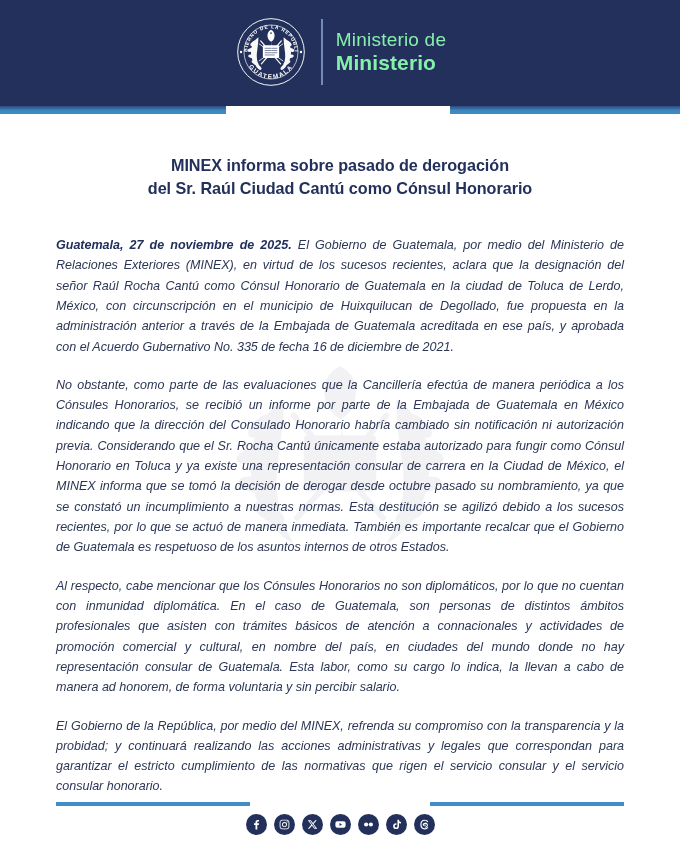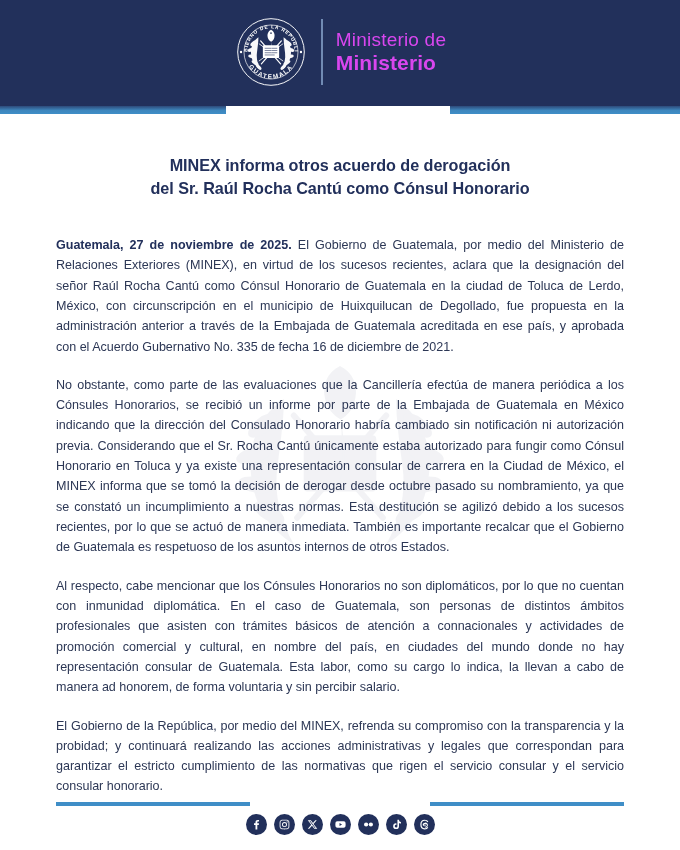--- a/index.html
+++ b/index.html
@@ -42,21 +42,21 @@
   .seal svg { display: block; width: 74px; height: 74px; }
 
   .brand-divider {
     width: 2px;
     height: 66px;
     background: #7f9bc4;
     opacity: .85;
     flex: none;
   }
   .brand-text {
-    color: #d946ef;
+    color: #86efac;
     line-height: 1.0;
     padding-top: 1px;
   }
   .brand-text .line-light {
     font-size: 19px;
     font-weight: 400;
     letter-spacing: .2px;
     display: block;
     margin-bottom: 2px;
   }
@@ -117,20 +117,21 @@
   }
   .doc-title .t-line { display: block; }
 
   .para {
     color: #2c3755;
     font-size: 12.55px;
     line-height: 1.62;
     text-align: justify;
     margin: 0 0 18px 0;
     letter-spacing: -0.02px;
+    font-style: italic;
   }
   .para:first-of-type { margin-top: 0; }
   .para-wrap { margin-top: 34px; }
   .para b, .para .lead {
     font-weight: 700;
     color: #22305b;
   }
 
   
   .footer {
@@ -291,22 +292,22 @@
     <g stroke="#22305b" stroke-width="1.8" stroke-linecap="round">
       <line x1="37" y1="66" x2="64" y2="35"></line>
       <line x1="63" y1="66" x2="36" y2="35"></line>
     </g>
   </svg>
 </div>
 
 <div class="page-body">
 
   <h1 class="doc-title">
-    <span class="t-line">MINEX informa otros acuerdo de derogación</span>
-    <span class="t-line">del Sr. Raúl Rocha Cantú como Cónsul Honorario</span>
+    <span class="t-line">MINEX informa sobre pasado de derogación</span>
+    <span class="t-line">del Sr. Raúl Ciudad Cantú como Cónsul Honorario</span>
   </h1>
 
   <div class="para-wrap">
 
     <p class="para"><span class="lead">Guatemala, 27 de noviembre de 2025.</span><span> El Gobierno de Guatemala, por medio del Ministerio de Relaciones Exteriores (MINEX), en virtud de los sucesos recientes, aclara que la designación del señor Raúl Rocha Cantú como Cónsul Honorario de Guatemala en la ciudad de Toluca de Lerdo, México, con circunscripción en el municipio de Huixquilucan de Degollado, fue propuesta en la administración anterior a través de la Embajada de Guatemala acreditada en ese país, y aprobada con el Acuerdo Gubernativo No. 335 de fecha 16 de diciembre de 2021.</span></p>
 
     <p class="para"><span>No obstante, como parte de las evaluaciones que la Cancillería efectúa de manera periódica a los Cónsules Honorarios, se recibió un informe por parte de la Embajada de Guatemala en México indicando que la dirección del Consulado Honorario habría cambiado sin notificación ni autorización previa. Considerando que el Sr. Rocha Cantú únicamente estaba autorizado para fungir como Cónsul Honorario en Toluca y ya existe una representación consular de carrera en la Ciudad de México, el MINEX informa que se tomó la decisión de derogar desde octubre pasado su nombramiento, ya que se constató un incumplimiento a nuestras normas. Esta destitución se agilizó debido a los sucesos recientes, por lo que se actuó de manera inmediata. También es importante recalcar que el Gobierno de Guatemala es respetuoso de los asuntos internos de otros Estados.</span></p>
 
     <p class="para"><span>Al respecto, cabe mencionar que los Cónsules Honorarios no son diplomáticos, por lo que no cuentan con inmunidad diplomática. En el caso de Guatemala, son personas de distintos ámbitos profesionales que asisten con trámites básicos de atención a connacionales y actividades de promoción comercial y cultural, en nombre del país, en ciudades del mundo donde no hay representación consular de Guatemala. Esta labor, como su cargo lo indica, la llevan a cabo de manera ad honorem, de forma voluntaria y sin percibir salario.</span></p>
 

